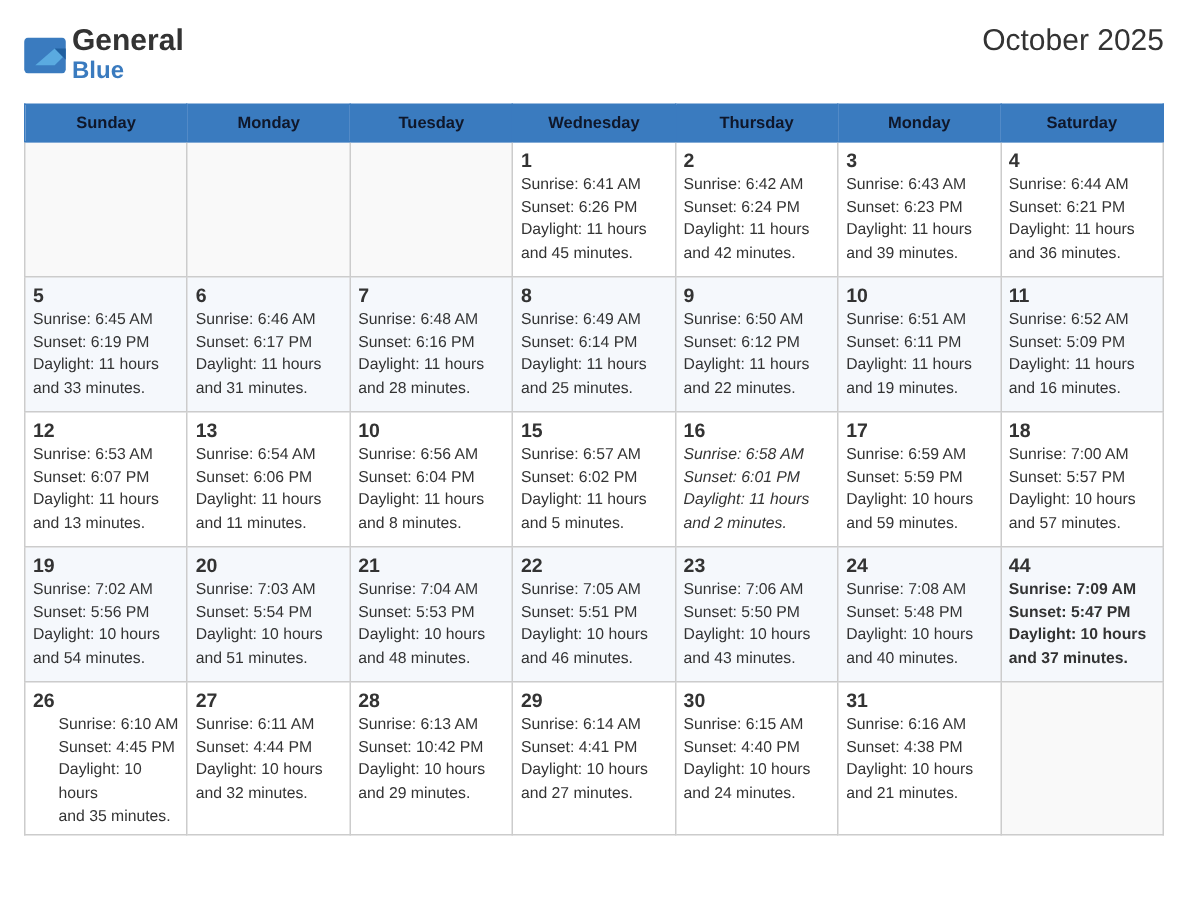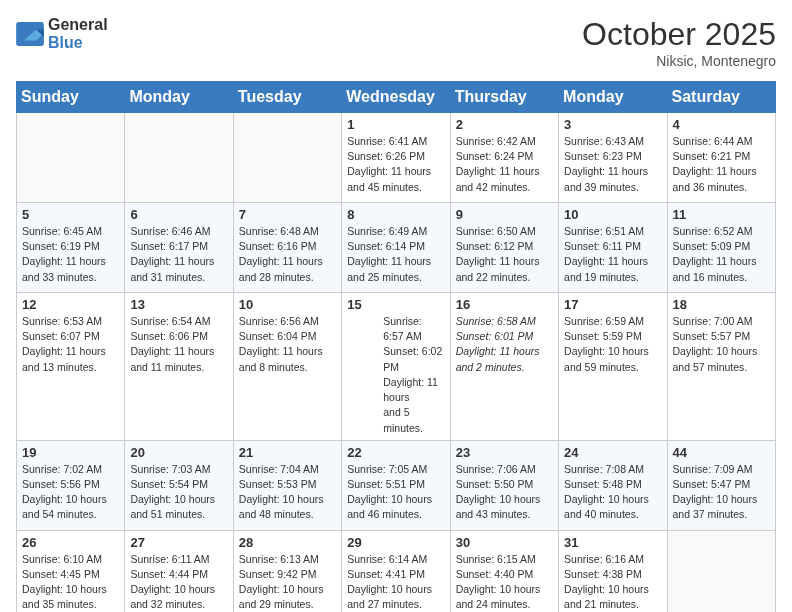--- a/index.html
+++ b/index.html
@@ -22,39 +22,39 @@
       gap: 4px;
     }
     .logo-icon {
       width: 28px;
       height: 24px;
     }
     .title-block {
       text-align: right;
     }
     .month-title {
-      font-size: 32px;
+      font-size: 20px;
       font-weight: 300;
       color: #333;
     }
     .location-title {
       font-size: 14px;
       color: #555;
     }
     .calendar {
       width: 100%;
       border-collapse: collapse;
       font-size: 11px;
     }
     .calendar th {
       background: #3a7bbf;
-      color: #ffffff;
+      color: #0f172a;
       padding: 6px 4px;
-      text-align: left;
-      font-size: 16px;
+      text-align: center;
+      font-size: 11px;
       font-weight: bold;
       border: 1px solid #3a7bbf;
     }
     .calendar td {
       border: 1px solid #ccc;
       vertical-align: top;
       padding: 4px 5px;
       width: 108px;
       height: 90px;
       background: #fff;
@@ -82,27 +82,26 @@
 <body>
 
 <div class="header">
   <div class="logo">
     <svg class="logo-icon" viewBox="0 0 30 26" xmlns="http://www.w3.org/2000/svg">
       <rect x="0" y="0" width="30" height="26" rx="3" fill="#3a7bbf"></rect>
       <polygon points="8,20 22,8 28,14 22,20" fill="#5aaae0"></polygon>
       <polygon points="22,8 30,8 30,16" fill="#2060a0"></polygon>
     </svg>
     <div>
-      <div style="font-size:16px; font-weight:bold; color:#333;">General</div>
+      <div style="font-size:20px; font-weight:bold; color:#333;">General</div>
       <div style="font-size:16px; font-weight:bold; color:#3a7bbf;">Blue</div>
     </div>
   </div>
   <div class="title-block">
     <div class="month-title">October 2025</div>
-    <div class="location-title">Niksic, Montenegro</div>
   </div>
 </div>
 
 <table class="calendar">
   <thead>
     <tr>
       <th>Sunday</th>
       <th>Monday</th>
       <th>Tuesday</th>
       <th>Wednesday</th>
@@ -213,21 +212,21 @@
         </td>
         <td>
           <span class="day-number">10</span>
           <div class="day-info" style="white-space: pre-line;">Sunrise: 6:56 AM
 Sunset: 6:04 PM
 Daylight: 11 hours
 and 8 minutes.</div>
         </td>
         <td>
           <span class="day-number">15</span>
-          <div class="day-info" style="white-space: pre-line; margin-left: 36px;">Sunrise: 6:57 AM
+          <div class="day-info" style="white-space: pre-line;">Sunrise: 6:57 AM
 Sunset: 6:02 PM
 Daylight: 11 hours
 and 5 minutes.</div>
         </td>
         <td>
           <span class="day-number">16</span>
           <div class="day-info" style="white-space: pre-line; font-style: italic;">Sunrise: 6:58 AM
 Sunset: 6:01 PM
 Daylight: 11 hours
 and 2 minutes.</div>
@@ -285,45 +284,45 @@
         </td>
         <td>
           <span class="day-number">24</span>
           <div class="day-info" style="white-space: pre-line;">Sunrise: 7:08 AM
 Sunset: 5:48 PM
 Daylight: 10 hours
 and 40 minutes.</div>
         </td>
         <td>
           <span class="day-number">44</span>
-          <div class="day-info" style="white-space: pre-line;">Sunrise: 7:09 AM
+          <div class="day-info" style="white-space: pre-line; font-weight: bold;">Sunrise: 7:09 AM
 Sunset: 5:47 PM
 Daylight: 10 hours
 and 37 minutes.</div>
         </td>
       </tr>
       <tr>
         <td>
           <span class="day-number">26</span>
-          <div class="day-info" style="white-space: pre-line;">Sunrise: 6:10 AM
+          <div class="day-info" style="white-space: pre-line; margin-left: 17px;">Sunrise: 6:10 AM
 Sunset: 4:45 PM
 Daylight: 10 hours
 and 35 minutes.</div>
         </td>
         <td>
           <span class="day-number">27</span>
           <div class="day-info" style="white-space: pre-line;">Sunrise: 6:11 AM
 Sunset: 4:44 PM
 Daylight: 10 hours
 and 32 minutes.</div>
         </td>
         <td>
           <span class="day-number">28</span>
           <div class="day-info" style="white-space: pre-line;">Sunrise: 6:13 AM
-Sunset: 9:42 PM
+Sunset: 10:42 PM
 Daylight: 10 hours
 and 29 minutes.</div>
         </td>
         <td>
           <span class="day-number">29</span>
           <div class="day-info" style="white-space: pre-line;">Sunrise: 6:14 AM
 Sunset: 4:41 PM
 Daylight: 10 hours
 and 27 minutes.</div>
         </td>

